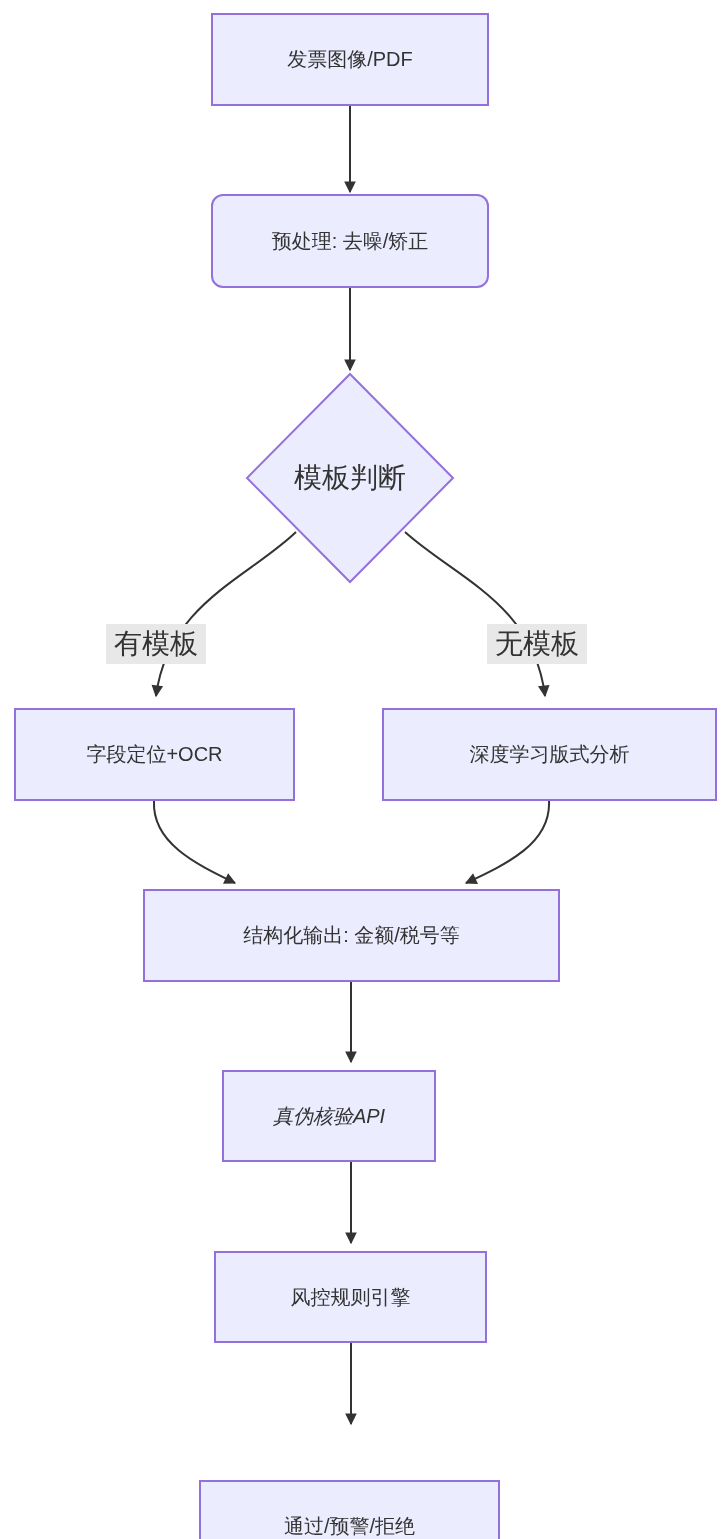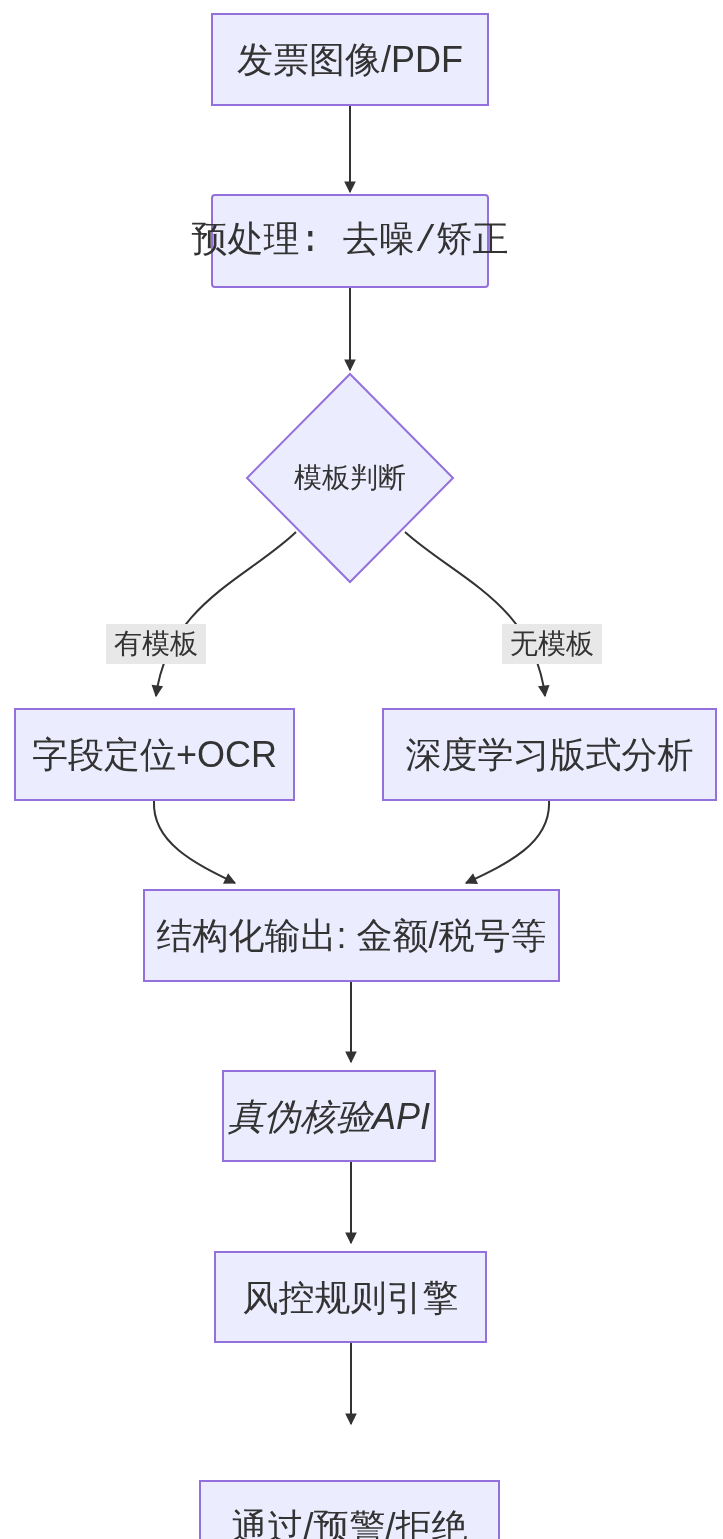--- a/index.html
+++ b/index.html
@@ -11,24 +11,24 @@
   }
   .edges-layer{position:absolute;left:0;top:0;z-index:0;}
   .edge-path{stroke:var(--edge,#333333);stroke-width:2;fill:none;}
   .arrow-head{fill:var(--edge,#333333);stroke:none;}
   .diamond-shape{fill:var(--node-fill,#ECECFF);stroke:var(--node-border,#9370DB);stroke-width:2;}
   .node{
     position:absolute;box-sizing:border-box;z-index:1;
     display:flex;align-items:center;justify-content:center;
     background:var(--node-fill,#ECECFF);
     border:2px solid var(--node-border,#9370DB);
-    font-size:36px;line-height:1.25;text-align:center;
+    font-size:20px;line-height:1.25;text-align:center;
     white-space:nowrap;
   }
-  .node--rounded{border-radius:4px;font-family:Liberation Mono, monospace;}
+  .node--rounded{border-radius:12px;}
   .diamond-label{
     position:absolute;z-index:1;transform:translate(-50%,-50%);
     font-size:28px;white-space:nowrap;
   }
   .edge-label{
     position:absolute;z-index:2;transform:translate(-50%,-50%);
     background:var(--edge-label-bg,#e8e8e8);
     padding:1px 8px;font-size:28px;white-space:nowrap;
   }
 </style>
@@ -62,21 +62,21 @@
   </div>
 
   <div class="node node--rounded" style="left:211px;top:194px;width:278px;height:94px;">
     <span>预处理: 去噪/矫正</span>
   </div>
 
   <div class="diamond-label" style="left:350px;top:478px;text-align:center;">模板判断</div>
 
   <div class="edge-label" style="left:156px;top:644px;">有模板</div>
 
-  <div class="edge-label" style="left:552px;top:644px;">无模板</div>
+  <div class="edge-label" style="left:537px;top:644px;">无模板</div>
 
   <div class="node" style="left:14px;top:708px;width:281px;height:93px;">
     <span>字段定位+OCR</span>
   </div>
 
   <div class="node" style="left:382px;top:708px;width:335px;height:93px;text-align:center;">
     <span>深度学习版式分析</span>
   </div>
 
   <div class="node" style="left:143px;top:889px;width:417px;height:93px;">

